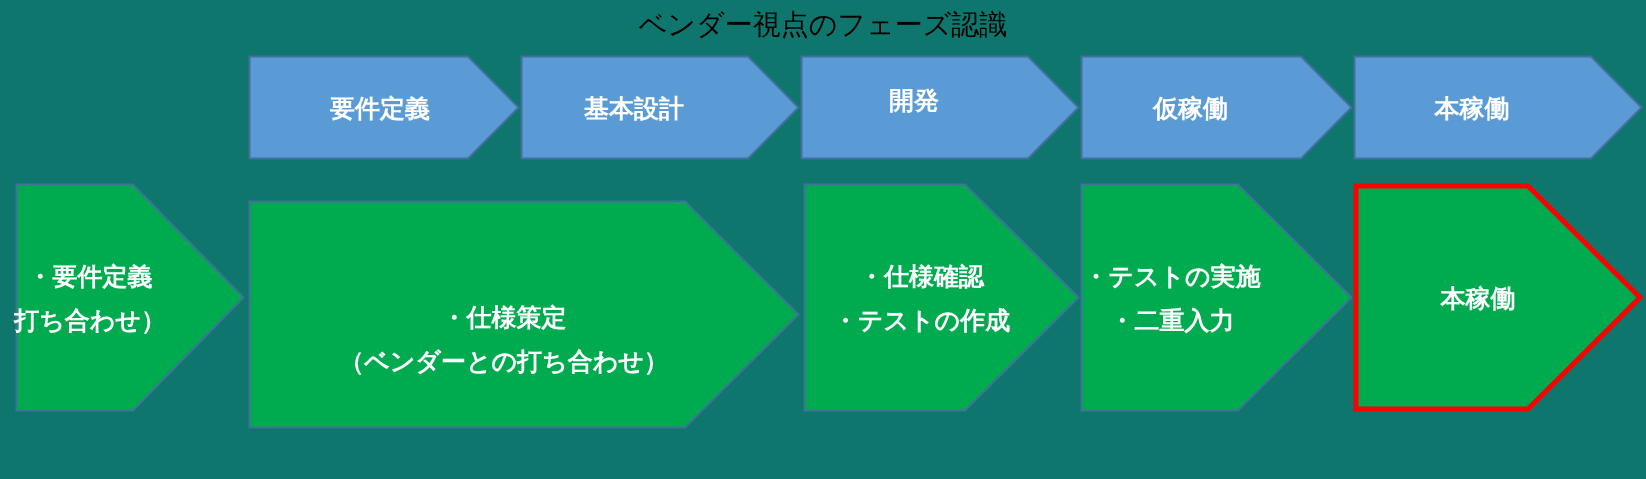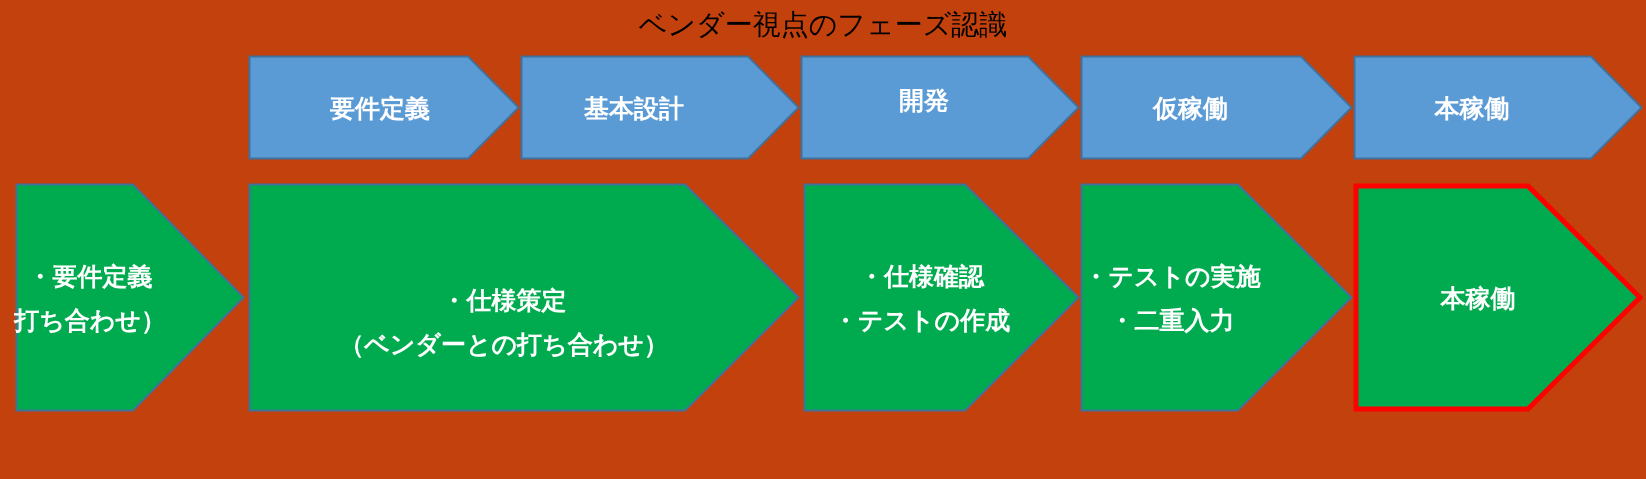--- a/index.html
+++ b/index.html
@@ -5,21 +5,21 @@
   html, body {
     margin: 0;
     padding: 0;
     background: #ffffff;
     font-family: "Liberation Sans", "DejaVu Sans", sans-serif;
   }
   .canvas {
     position: relative;
     width: 1646px;
     height: 479px;
-    background: #c2410c;
+    background: #0f766e;
     overflow: hidden;
   }
   .row-title {
     position: absolute;
     left: 0;
     width: 1646px;
     text-align: center;
     font-size: 28px;
     font-weight: 400;
     color: #000000;
@@ -75,21 +75,21 @@
 
   <div class="arrow" style="left:520px; top:55px; width:280px; height:105px;border-radius:21px;">
       <svg width="280" height="105" viewBox="0 0 280 105">
         <polygon points="1.5,1.5 228,1.5 278.5,52.5 228,103.5 1.5,103.5" fill="#5B9BD5" stroke="#41719C" stroke-width="2" stroke-linejoin="miter"></polygon>
       </svg>
     <div class="label" style="padding-right:52px;">
       <div>基本設計</div>
     </div>
   </div>
 
-  <div class="arrow" style="left:800px; top:55px; width:280px; height:89px;padding-left:20px;">
+  <div class="arrow" style="left:800px; top:55px; width:280px; height:89px;">
       <svg width="280" height="105" viewBox="0 0 280 105">
         <polygon points="1.5,1.5 228,1.5 278.5,52.5 228,103.5 1.5,103.5" fill="#5B9BD5" stroke="#41719C" stroke-width="2" stroke-linejoin="miter"></polygon>
       </svg>
     <div class="label" style="padding-right:52px;">
       <div>開発</div>
     </div>
   </div>
 
   <div class="arrow" style="left:1080px; top:55px; width:273px; height:105px;">
       <svg width="273" height="105" viewBox="0 0 273 105">
@@ -112,21 +112,21 @@
   <div class="arrow" style="left:15px; top:183px; width:230px; height:229px;">
       <svg width="230" height="229" viewBox="0 0 230 229">
         <polygon points="1.5,1.5 118,1.5 228.5,114.5 118,227.5 1.5,227.5" fill="#00AB4F" stroke="#41719C" stroke-width="2" stroke-linejoin="miter"></polygon>
       </svg>
     <div class="label" style="padding-right:80px;">
       <div>・要件定義</div>
       <div>打ち合わせ）</div>
     </div>
   </div>
 
-  <div class="arrow" style="left:248px; top:183px; width:552px; height:277px;">
+  <div class="arrow" style="left:248px; top:200px; width:552px; height:277px;">
       <svg width="552" height="229" viewBox="0 0 552 229">
         <polygon points="1.5,1.5 437,1.5 550.5,114.5 437,227.5 1.5,227.5" fill="#00AB4F" stroke="#41719C" stroke-width="2" stroke-linejoin="miter"></polygon>
       </svg>
     <div class="label" style="padding-right:40px;">
       <div>・仕様策定</div>
       <div>（ベンダーとの打ち合わせ）</div>
     </div>
   </div>
 
   <div class="arrow" style="left:803px; top:183px; width:277px; height:229px;">

